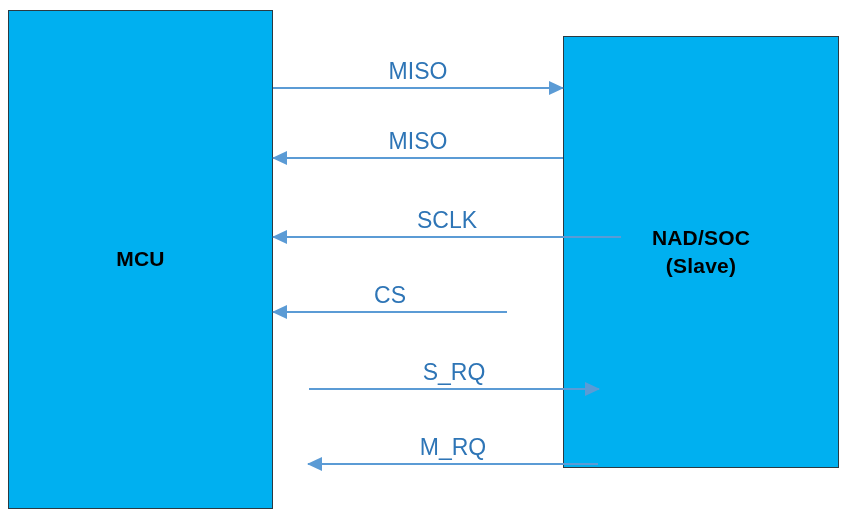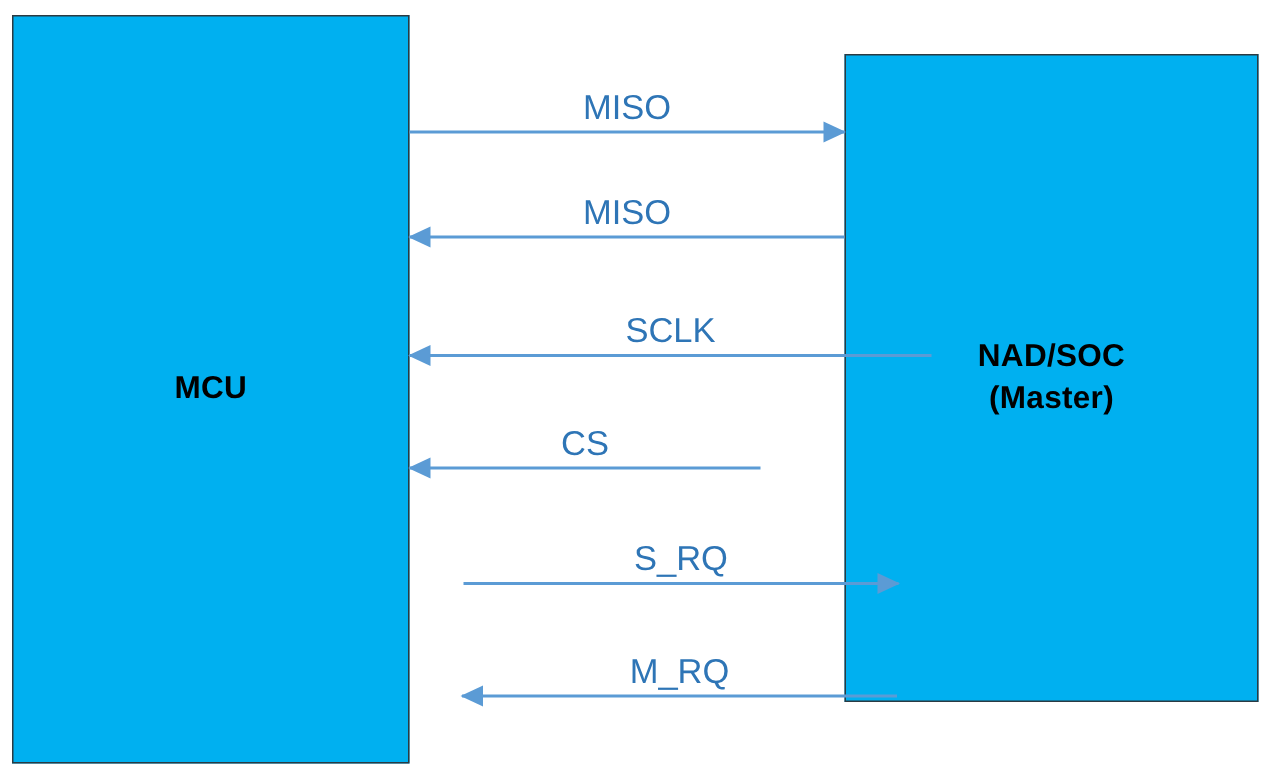--- a/index.html
+++ b/index.html
@@ -108,21 +108,21 @@
 <body>
 
 <div id="canvas">
 
   <div class="node" id="node-mcu">
     <span class="node-line">MCU</span>
   </div>
 
   <div class="node" id="node-nad">
     <span class="node-line">NAD/SOC</span>
-    <span class="node-line">(Master)</span>
+    <span class="node-line">(Slave)</span>
   </div>
 
   <div class="conn" id="conn-miso" style="left: 273px; width: 290px; top: 49px;">
     <span class="conn-label">MISO</span>
     <span class="shaft"></span>
     <span class="head right"></span>
   </div>
 
   <div class="conn" id="conn-mosi" style="left: 273px; width: 290px; top: 119px;">
     <span class="conn-label">MISO</span>

